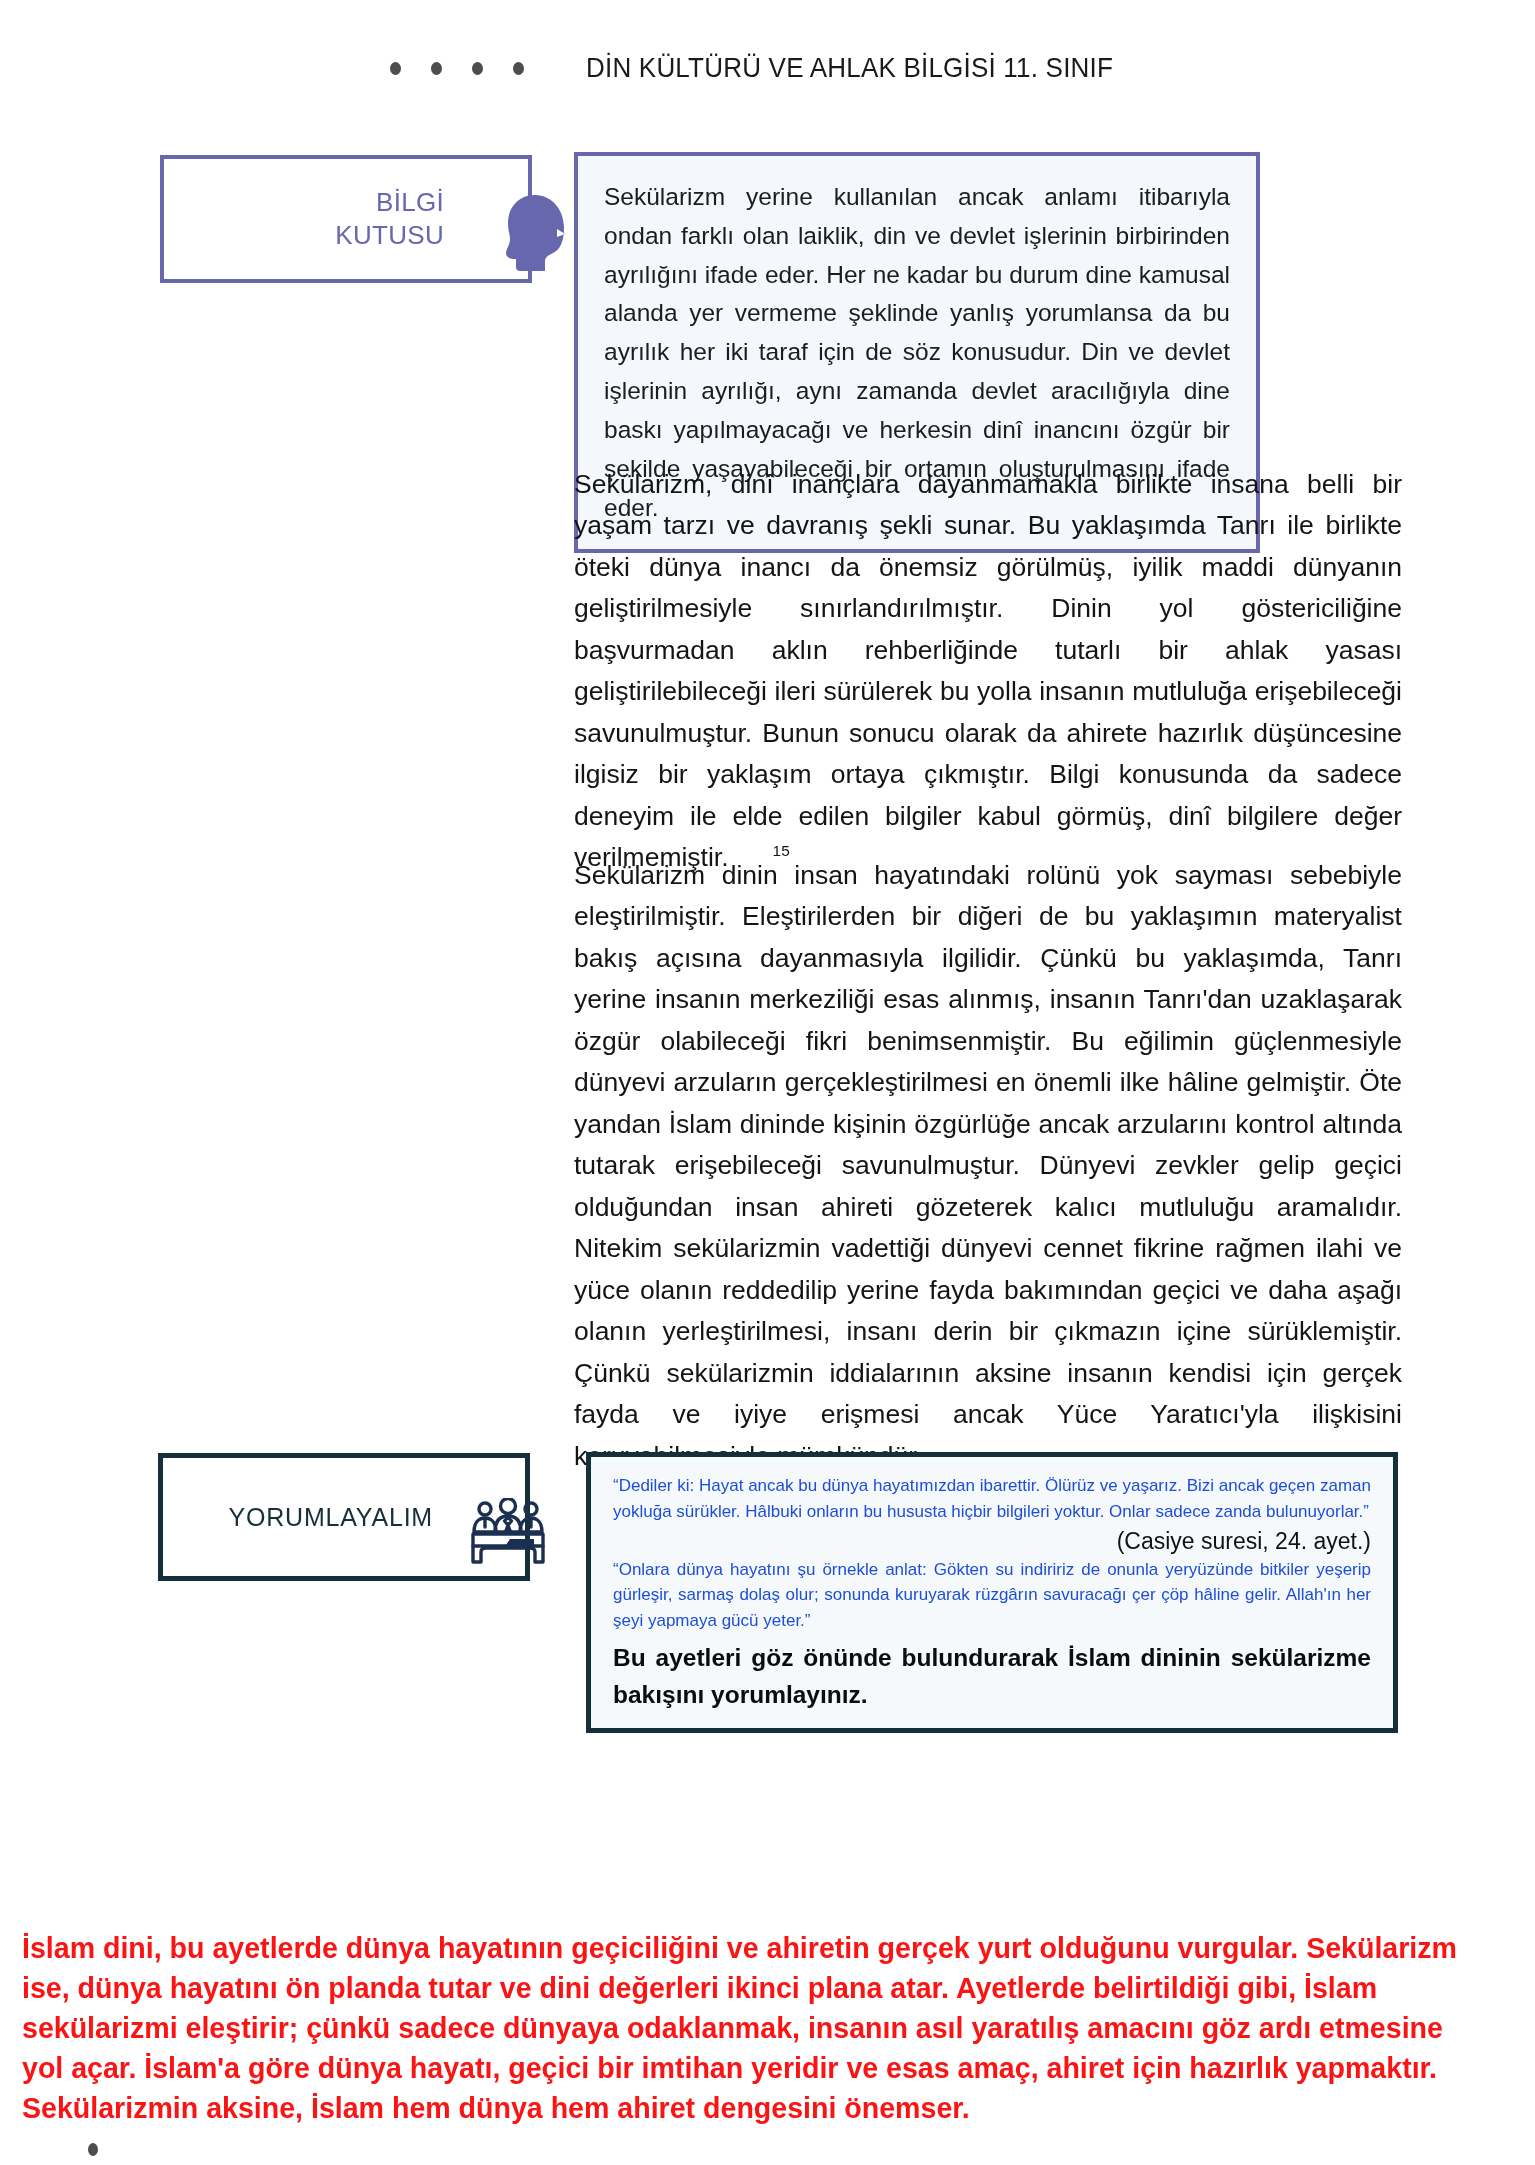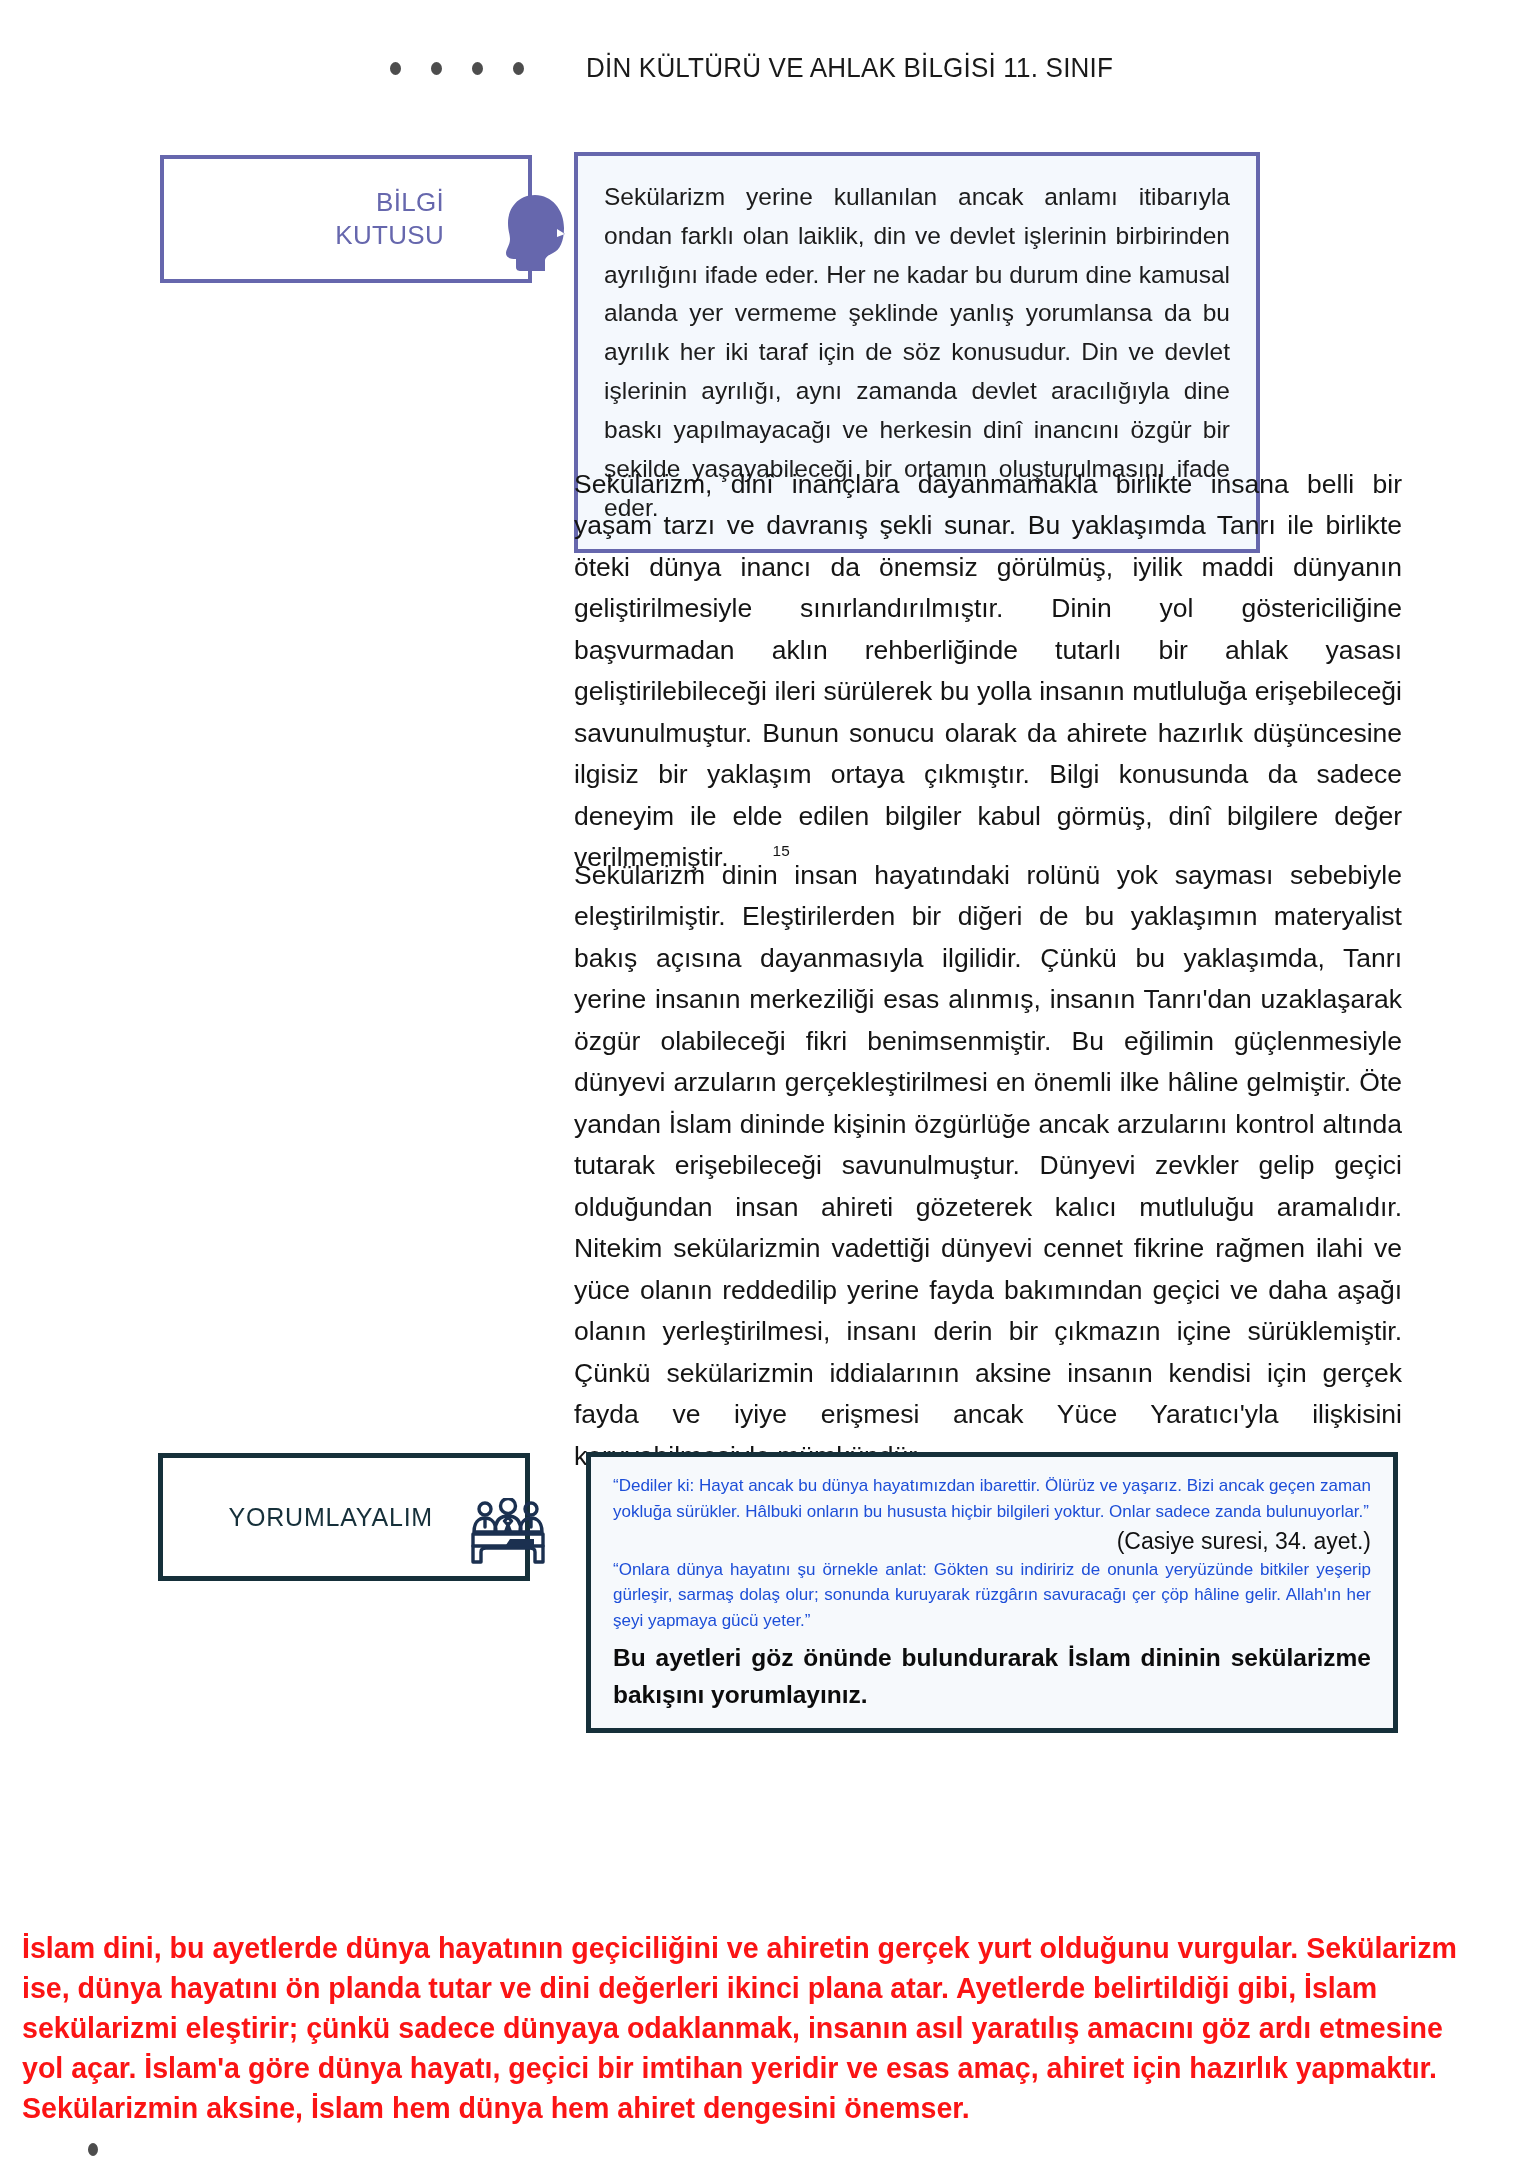--- a/index.html
+++ b/index.html
@@ -274,20 +274,20 @@
       <path d="M5 36 L75 36 L75 48 L5 48 Z"></path>
 
       <path d="M5 48 L5 64 L13 64 L13 54 C13 51 15 50 18 50 L62 50 C65 50 67 51 67 54 L67 64 L75 64 L75 48"></path>
     </g>
     <path d="M42 41 L66 41 L66 47 L38 47 Z" fill="#1b3050"></path>
   </svg>
 </div>
 
 <div id="verse-box">
   <p class="verse just-last">“Dediler ki: Hayat ancak bu dünya hayatımızdan ibarettir. Ölürüz ve yaşarız. Bizi ancak geçen zaman yokluğa sürükler. Hâlbuki onların bu hususta hiçbir bilgileri yoktur. Onlar sadece zanda bulunuyorlar.”</p>
-  <p class="source">(Casiye suresi, 34. ayet.)</p>
+  <p class="source">(Casiye suresi, 24. ayet.)</p>
   <p class="verse just-last">“Onlara dünya hayatını şu örnekle anlat: Gökten su indiririz de onunla yeryüzünde bitkiler yeşerip gürleşir, sarmaş dolaş olur; sonunda kuruyarak rüzgârın savuracağı çer çöp hâline gelir. Allah'ın her şeyi yapmaya gücü yeter.”</p>
   <p class="instruction">Bu ayetleri göz önünde bulundurarak İslam dininin sekülarizme bakışını yorumlayınız.</p>
 </div>
 
 <p id="answer-text">İslam dini, bu ayetlerde dünya hayatının geçiciliğini ve ahiretin gerçek yurt olduğunu vurgular. Sekülarizm ise, dünya hayatını ön planda tutar ve dini değerleri ikinci plana atar. Ayetlerde belirtildiği gibi, İslam sekülarizmi eleştirir; çünkü sadece dünyaya odaklanmak, insanın asıl yaratılış amacını göz ardı etmesine yol açar. İslam'a göre dünya hayatı, geçici bir imtihan yeridir ve esas amaç, ahiret için hazırlık yapmaktır. Sekülarizmin aksine, İslam hem dünya hem ahiret dengesini önemser.</p>
 
 <span class="bottom-dot"></span>
 
 </body></html>

